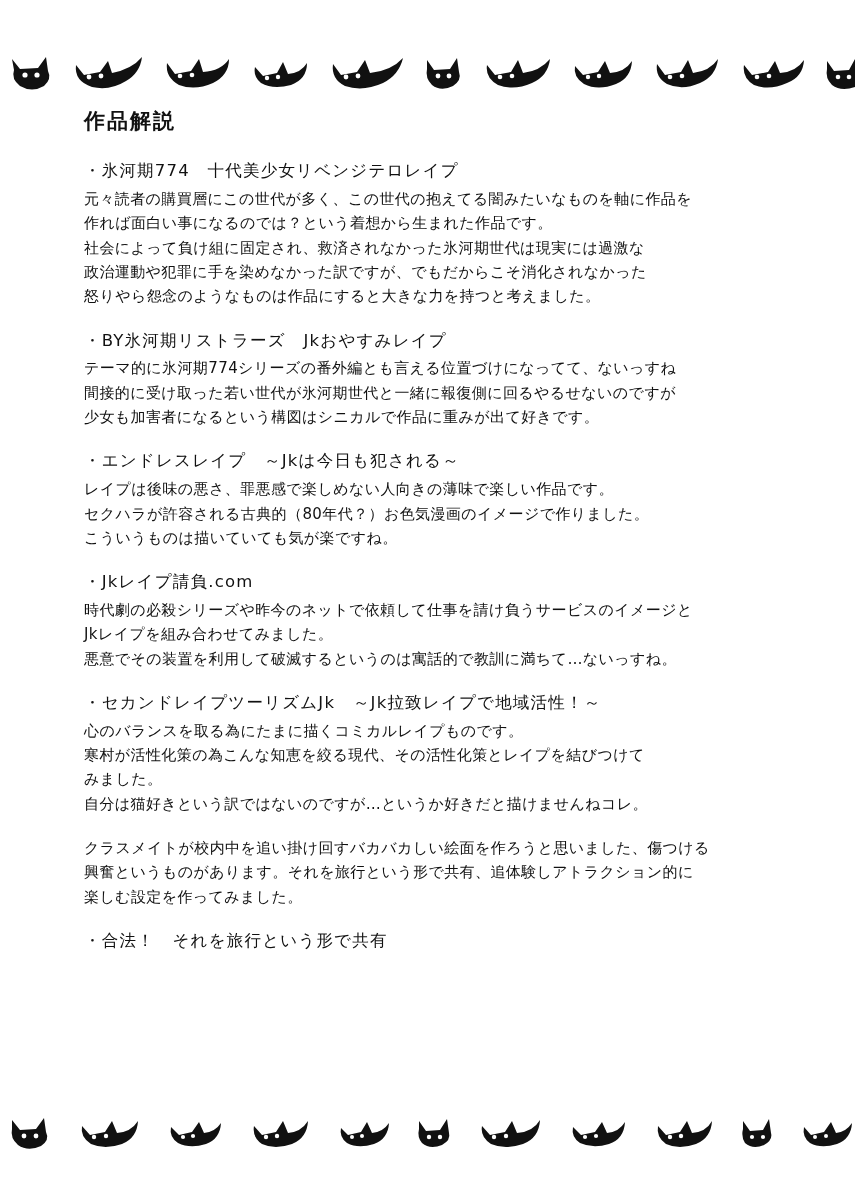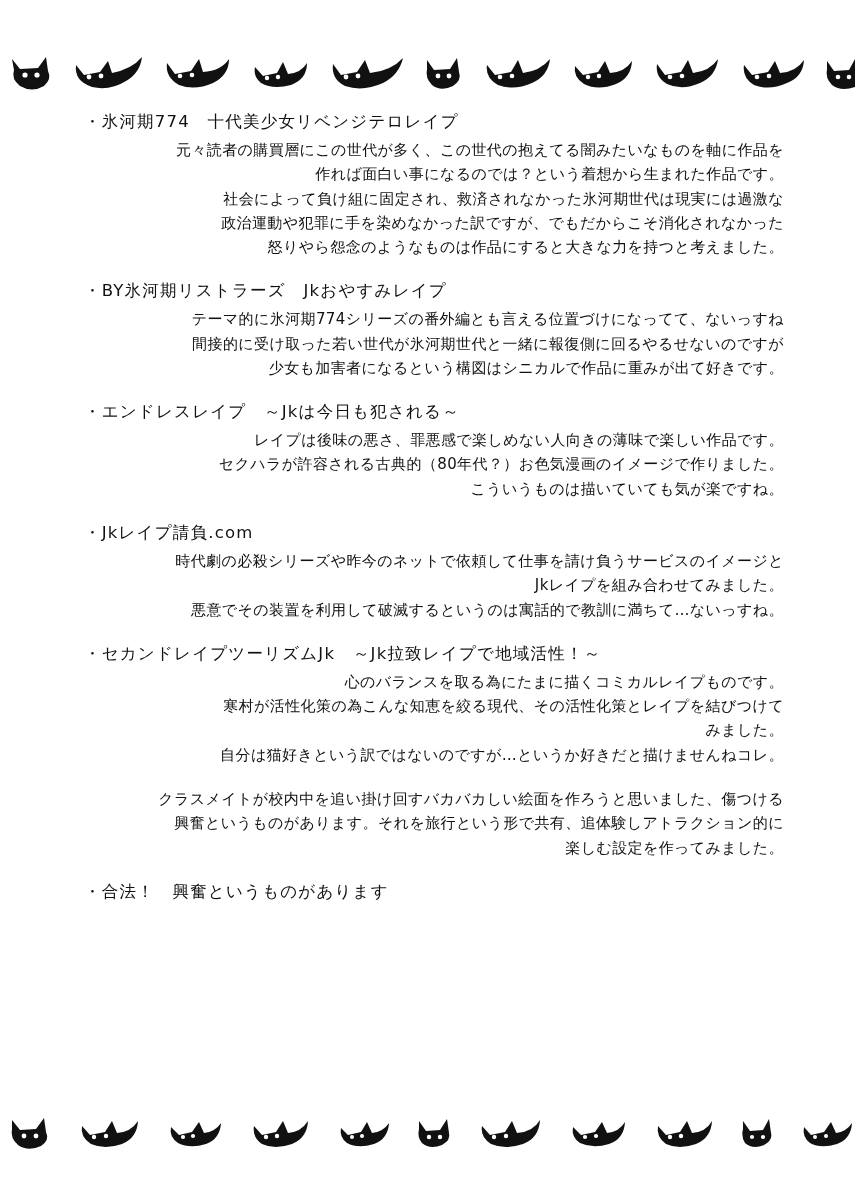--- a/index.html
+++ b/index.html
@@ -72,21 +72,20 @@
     margin: 0 0 4px 0;
     line-height: 1.45;
   }
 
   .section-body {
     font-size: 15px;
     line-height: 1.62;
     letter-spacing: 0.4px;
     margin: 0;
     white-space: pre-line;
-    text-align: right;
   }
 </style>
 </head>
 <body>
 
 <div class="page">
 
   <div class="cat-border top">
     <span class="cat">
       <svg width="46" height="40" viewBox="0 0 46 40">
@@ -161,20 +160,21 @@
     <span class="cat">
       <svg width="30" height="40" viewBox="0 0 30 40">
           <path fill="#111" d="M2 8 L9 18 L24 17 L30 6 L30 34 Q16 39 7 32 Q0 25 2 16 Z"></path>
           <circle cx="13" cy="24" r="2.3" fill="#fff"></circle>
           <circle cx="24" cy="24" r="2.3" fill="#fff"></circle>
         </svg>
     </span>
   </div>
 
   <div class="content">
+    <h1 class="doc-title">作品解説</h1>
 
     <div class="section">
       <h2 class="section-heading">・氷河期774　十代美少女リベンジテロレイプ</h2>
       <p class="section-body">元々読者の購買層にこの世代が多く、この世代の抱えてる闇みたいなものを軸に作品を
 作れば面白い事になるのでは？という着想から生まれた作品です。
 社会によって負け組に固定され、救済されなかった氷河期世代は現実には過激な
 政治運動や犯罪に手を染めなかった訳ですが、でもだからこそ消化されなかった
 怒りやら怨念のようなものは作品にすると大きな力を持つと考えました。</p>
     </div>
 
@@ -207,21 +207,21 @@
 自分は猫好きという訳ではないのですが…というか好きだと描けませんねコレ。</p>
     </div>
 
     <div class="section">
       <p class="section-body">クラスメイトが校内中を追い掛け回すバカバカしい絵面を作ろうと思いました、傷つける
 興奮というものがあります。それを旅行という形で共有、追体験しアトラクション的に
 楽しむ設定を作ってみました。</p>
     </div>
 
     <div class="section">
-      <h2 class="section-heading">・合法！　興奮というものがあります</h2>
+      <h2 class="section-heading">・合法！　それを旅行という形で共有</h2>
     </div>
   </div>
 
   <div class="cat-border bottom">
     <span class="cat">
       <svg width="44" height="38" viewBox="0 0 44 38">
           <path fill="#111" d="M4 6 L12 16 L28 15 L36 4 L38 18 Q42 26 33 32 Q20 38 10 31 Q2 24 4 15 Z"></path>
           <circle cx="16" cy="22" r="2.4" fill="#fff"></circle>
           <circle cx="28" cy="22" r="2.4" fill="#fff"></circle>
         </svg>

